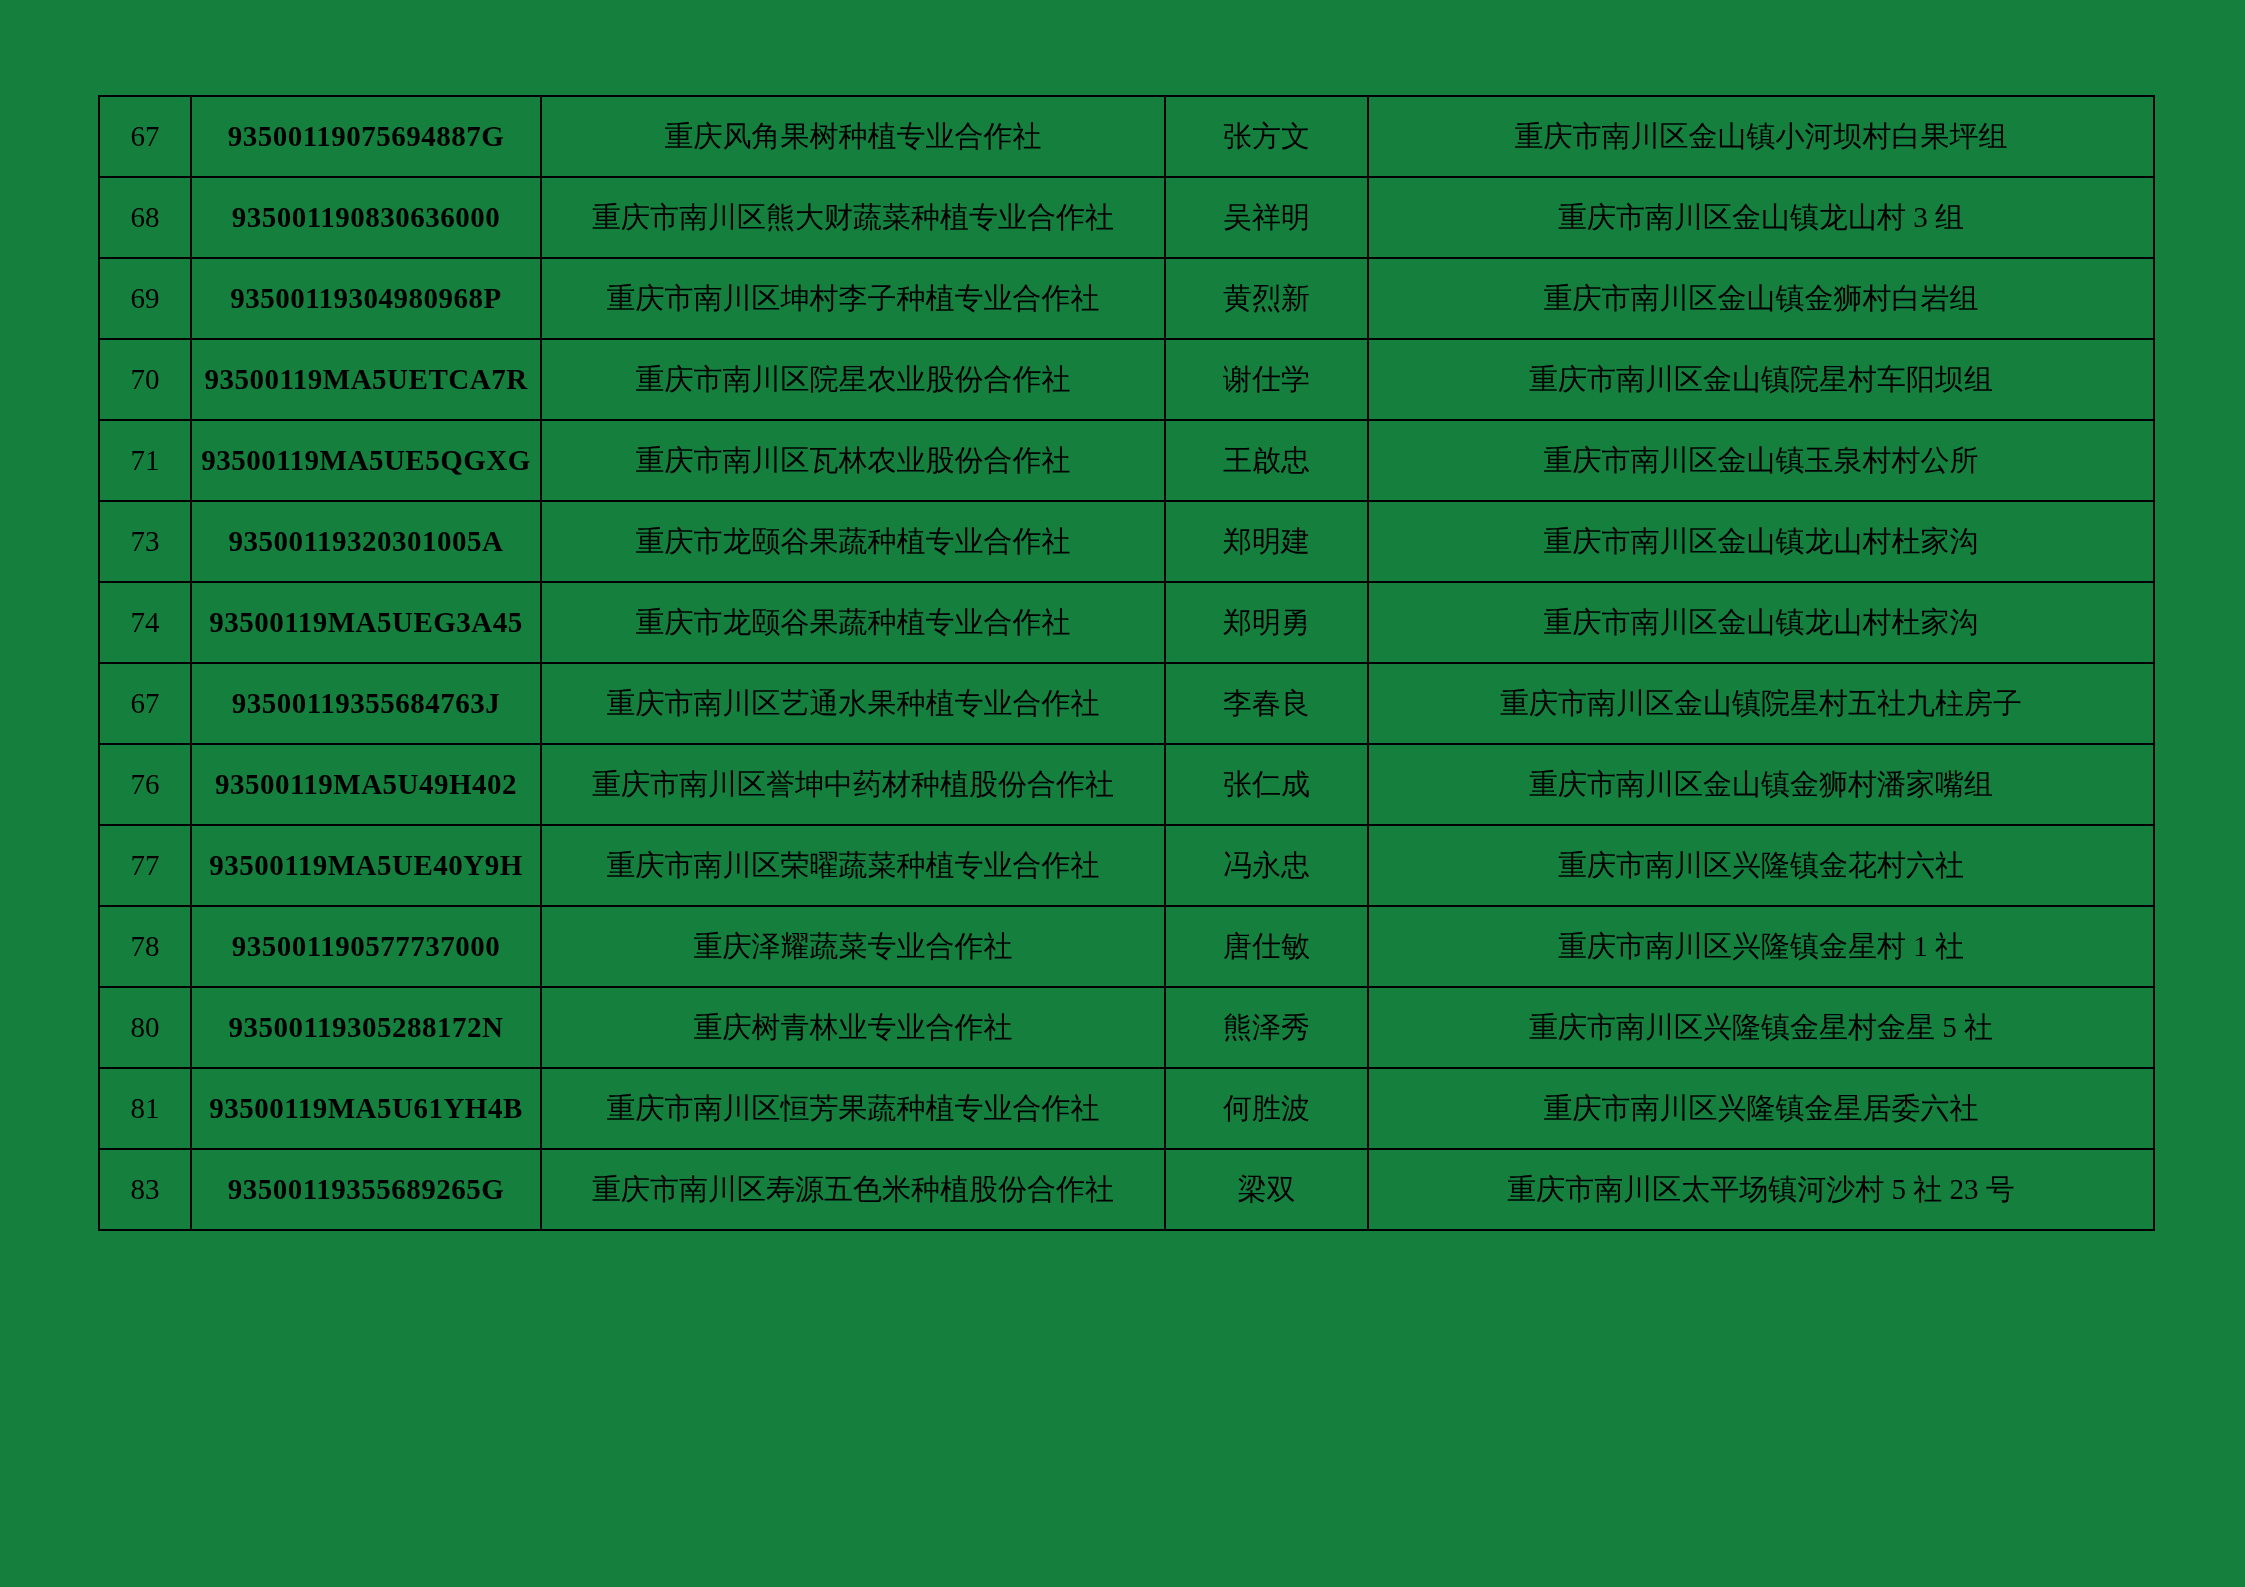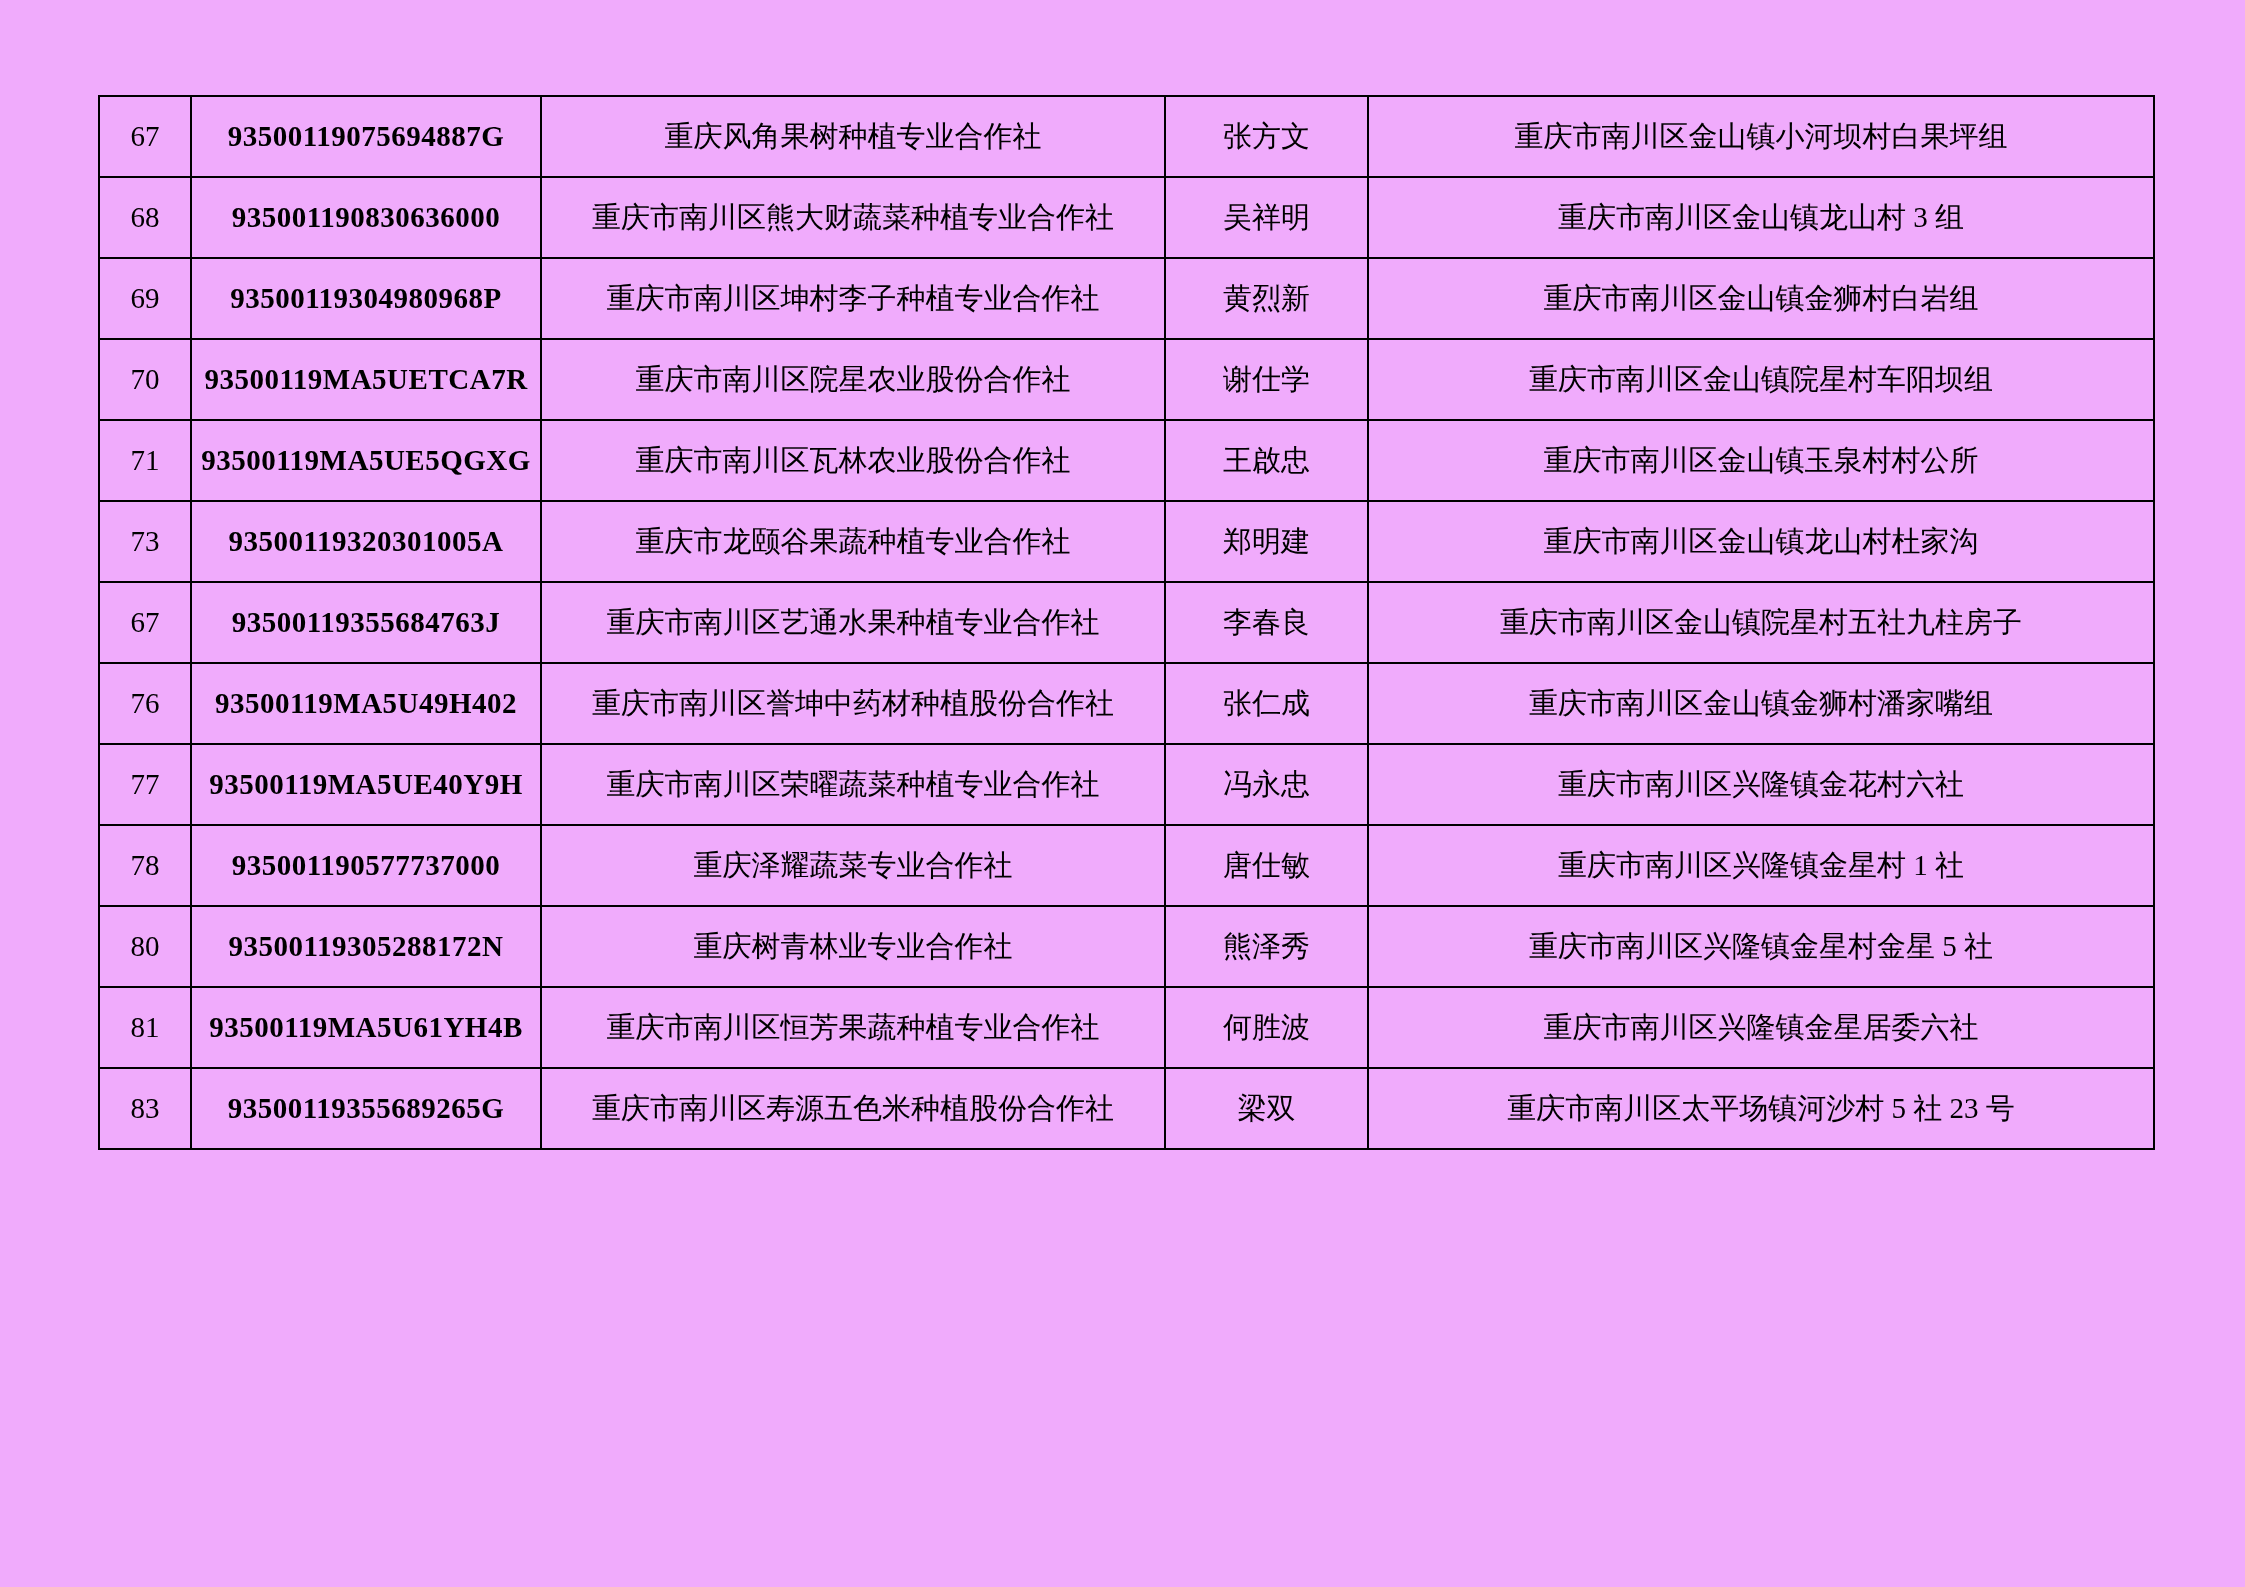--- a/index.html
+++ b/index.html
@@ -8,21 +8,21 @@
     background: #ffffff;
     width: 2245px;
     height: 1587px;
     font-family: "Liberation Serif", "DejaVu Serif", serif;
     color: #000000;
   }
   .page {
     position: relative;
     width: 2245px;
     height: 1587px;
-    background: #f0abfc;
+    background: #15803d;
     overflow: hidden;
   }
   table.coop-table {
     position: absolute;
     left: 98px;
     top: 95px;
     width: 2055px;
     border-collapse: collapse;
     table-layout: fixed;
   }
@@ -100,20 +100,27 @@
 
 
   <tr>
     <td class="c-no">73</td>
     <td class="c-code">93500119320301005A</td>
     <td class="c-name">重庆市龙颐谷果蔬种植专业合作社</td>
     <td class="c-person">郑明建</td>
     <td class="c-addr">重庆市南川区金山镇龙山村杜家沟</td>
   </tr>
 
+  <tr>
+    <td class="c-no">74</td>
+    <td class="c-code">93500119MA5UEG3A45</td>
+    <td class="c-name">重庆市龙颐谷果蔬种植专业合作社</td>
+    <td class="c-person">郑明勇</td>
+    <td class="c-addr">重庆市南川区金山镇龙山村杜家沟</td>
+  </tr>
 
   <tr>
     <td class="c-no">67</td>
     <td class="c-code">93500119355684763J</td>
     <td class="c-name">重庆市南川区艺通水果种植专业合作社</td>
     <td class="c-person">李春良</td>
     <td class="c-addr">重庆市南川区金山镇院星村五社九柱房子</td>
   </tr>
 
   <tr>

